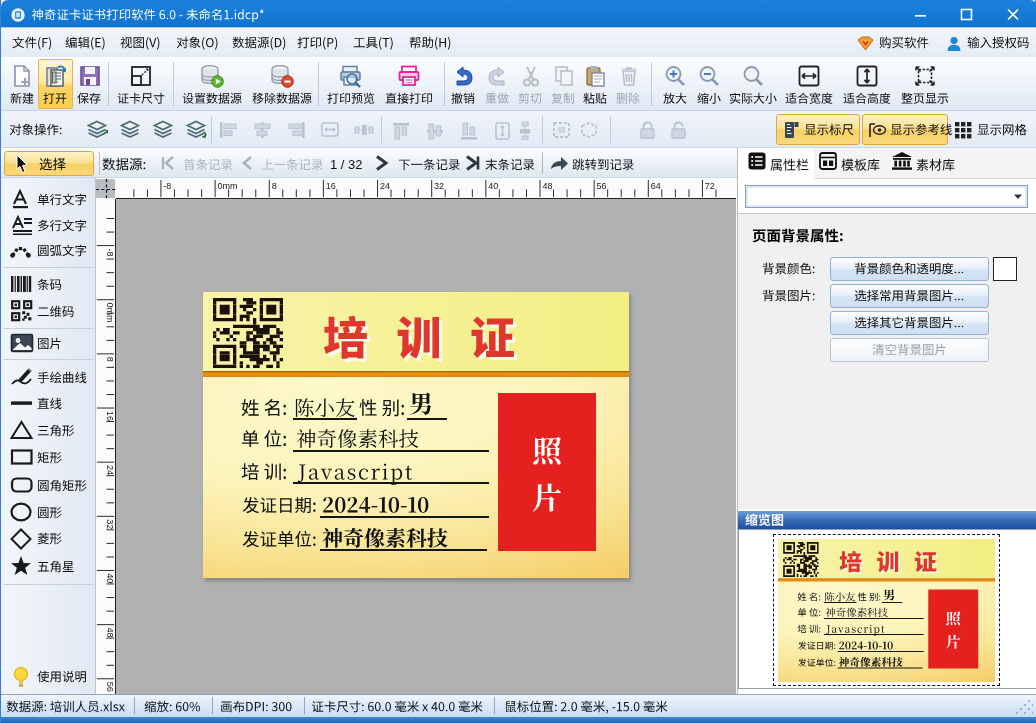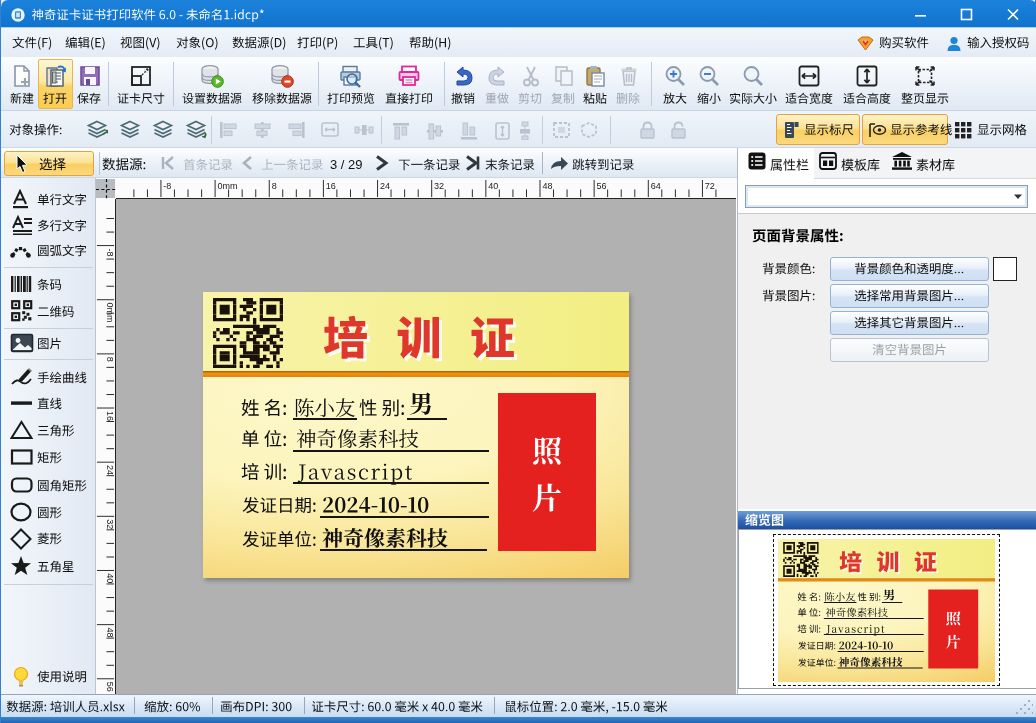--- a/index.html
+++ b/index.html
@@ -518,21 +518,21 @@
     <svg style="position:absolute;left:239px;top:154px;" width="14" height="18" viewBox="0 0 14 18">
       <path d="M11 3 L4 9 L11 15" stroke="#a9b2bd" stroke-width="2.6" fill="none"></path>
     </svg>
     <svg style="position:absolute;left:260.0px;top:157.8px;overflow:visible;" width="62.5" height="15.2" viewBox="0 -900 5000 1220" fill="#a9b2bd">
       <use href="#gs4e0a" x="0"></use>
       <use href="#gs4e00" x="1000"></use>
       <use href="#gs6761" x="2000"></use>
       <use href="#gs8bb0" x="3000"></use>
       <use href="#gs5f55" x="4000"></use>
     </svg>
-    <div style="position:absolute;left:329px;top:157px;font:13px 'Liberation Sans',sans-serif;color:#111">3 / 29</div>
+    <div style="position:absolute;left:329px;top:157px;font:13px 'Liberation Sans',sans-serif;color:#111">1 / 32</div>
     <svg style="position:absolute;left:372px;top:154px;" width="16" height="18" viewBox="0 0 16 18">
       <path d="M4 2.5 L13 9 L4 15.5" stroke="#30373f" stroke-width="3" fill="none"></path>
     </svg>
     <svg style="position:absolute;left:397.0px;top:157.8px;overflow:visible;" width="62.5" height="15.2" viewBox="0 -900 5000 1220" fill="#15191e">
       <use href="#gs4e0b" x="0"></use>
       <use href="#gs4e00" x="1000"></use>
       <use href="#gs6761" x="2000"></use>
       <use href="#gs8bb0" x="3000"></use>
       <use href="#gs5f55" x="4000"></use>
     </svg>

